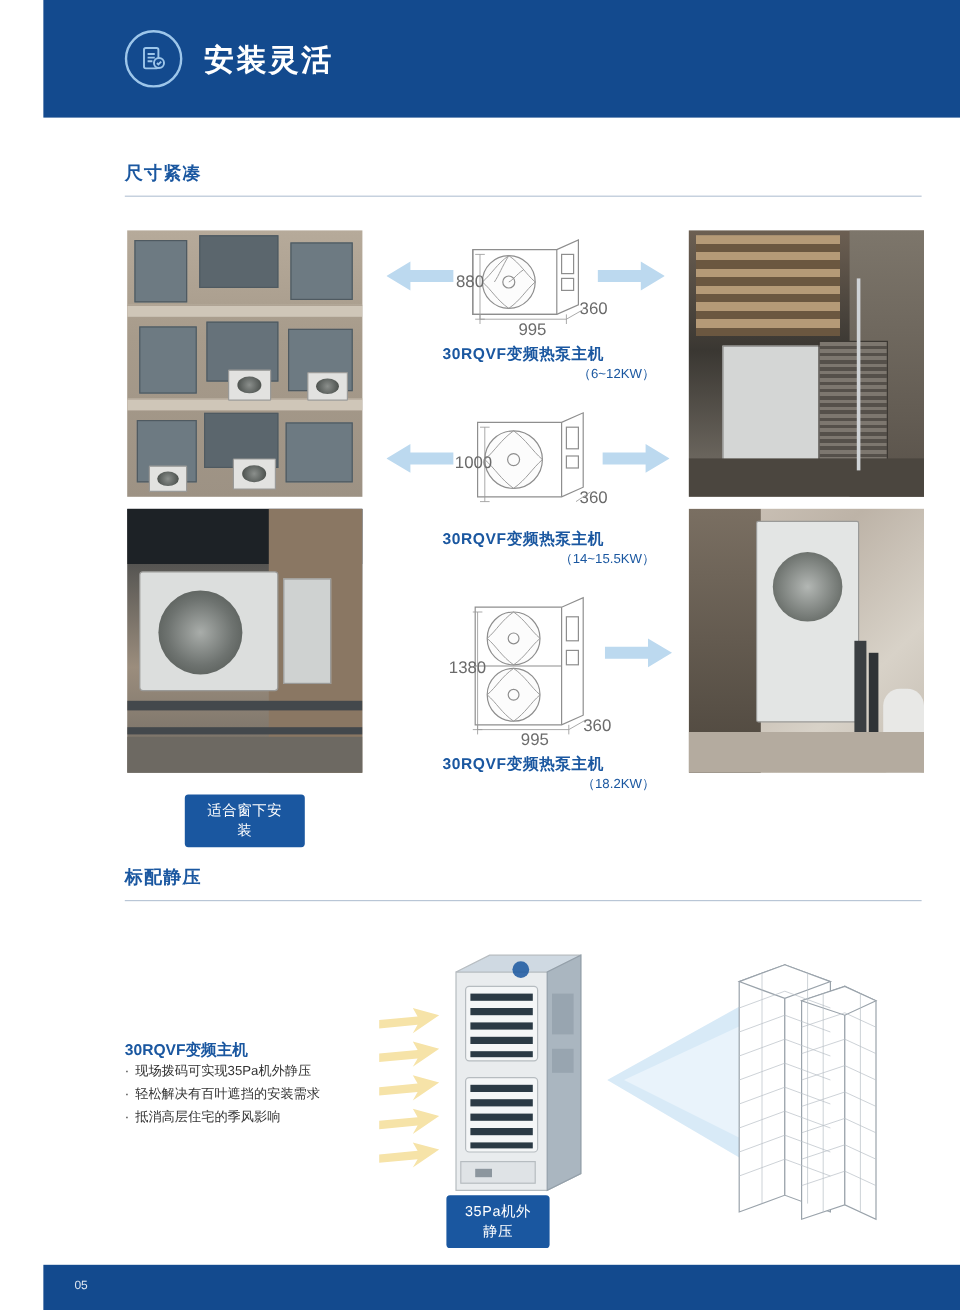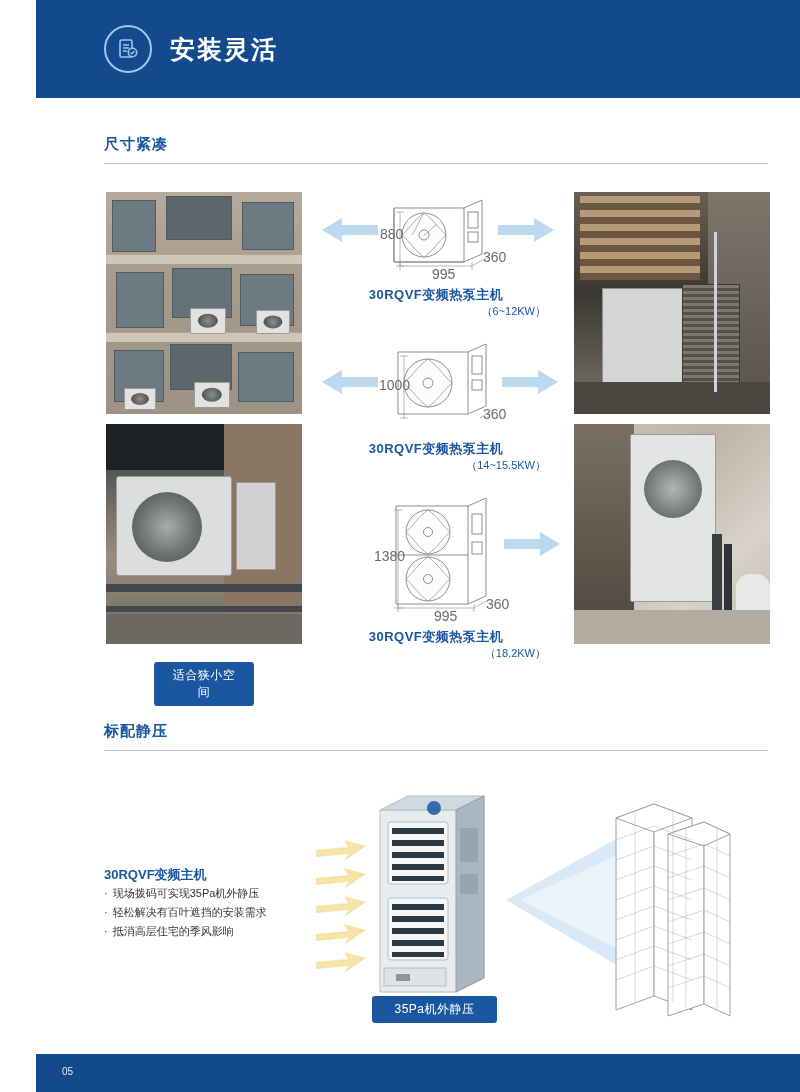--- a/index.html
+++ b/index.html
@@ -376,21 +376,21 @@
   </svg>
   <div class="unit-caption" style="left:290px; top:628px;">30RQVF变频热泵主机</div>
   <div class="unit-subcaption" style="left:290px; top:646px;">（18.2KW）</div>
 
   <div class="arrow" style="left:468px; top:530px;">
     <svg width="56" height="28" viewBox="0 0 56 28">
         <polygon points="56,14 36,2 36,9 0,9 0,19 36,19 36,26" fill="#bcd9ef"></polygon>
       </svg>
   </div>
 
-  <div class="pill" style="left:118px; top:662px; width:100px;">适合狭小空间</div>
+  <div class="pill" style="left:118px; top:662px; width:100px;">适合窗下安装</div>
 
   <div class="section-title" style="left:68px; top:722px;">标配静压</div>
   <div class="section-rule" style="left:68px; top:750px; width:664px;"></div>
 
   <div class="sp-title" style="left:68px; top:866px;">30RQVF变频主机</div>
   <ul class="sp-list" style="left:68px; top:884px; width:200px;">
     <li>现场拨码可实现35Pa机外静压</li>
     <li>轻松解决有百叶遮挡的安装需求</li>
     <li>抵消高层住宅的季风影响</li>
   </ul>
@@ -479,19 +479,19 @@
       <line x1="98" y1="106" x2="124" y2="118"></line>
       <line x1="98" y1="128" x2="124" y2="140"></line>
       <line x1="98" y1="150" x2="124" y2="162"></line>
       <line x1="98" y1="172" x2="124" y2="184"></line>
       <line x1="98" y1="194" x2="124" y2="206"></line>
       <line x1="80" y1="46" x2="80" y2="228"></line>
       <line x1="111" y1="46" x2="111" y2="228"></line>
     </g>
   </svg>
 
-  <div class="pill" style="left:336px; top:996px; width:125px;">35Pa机外静压</div>
+  <div class="pill" style="left:336px; top:996px; width:86px;">35Pa机外静压</div>
 
   <div class="footer">
     <div class="footer-page">05</div>
   </div>
 
 </div>
 
 </body></html>

